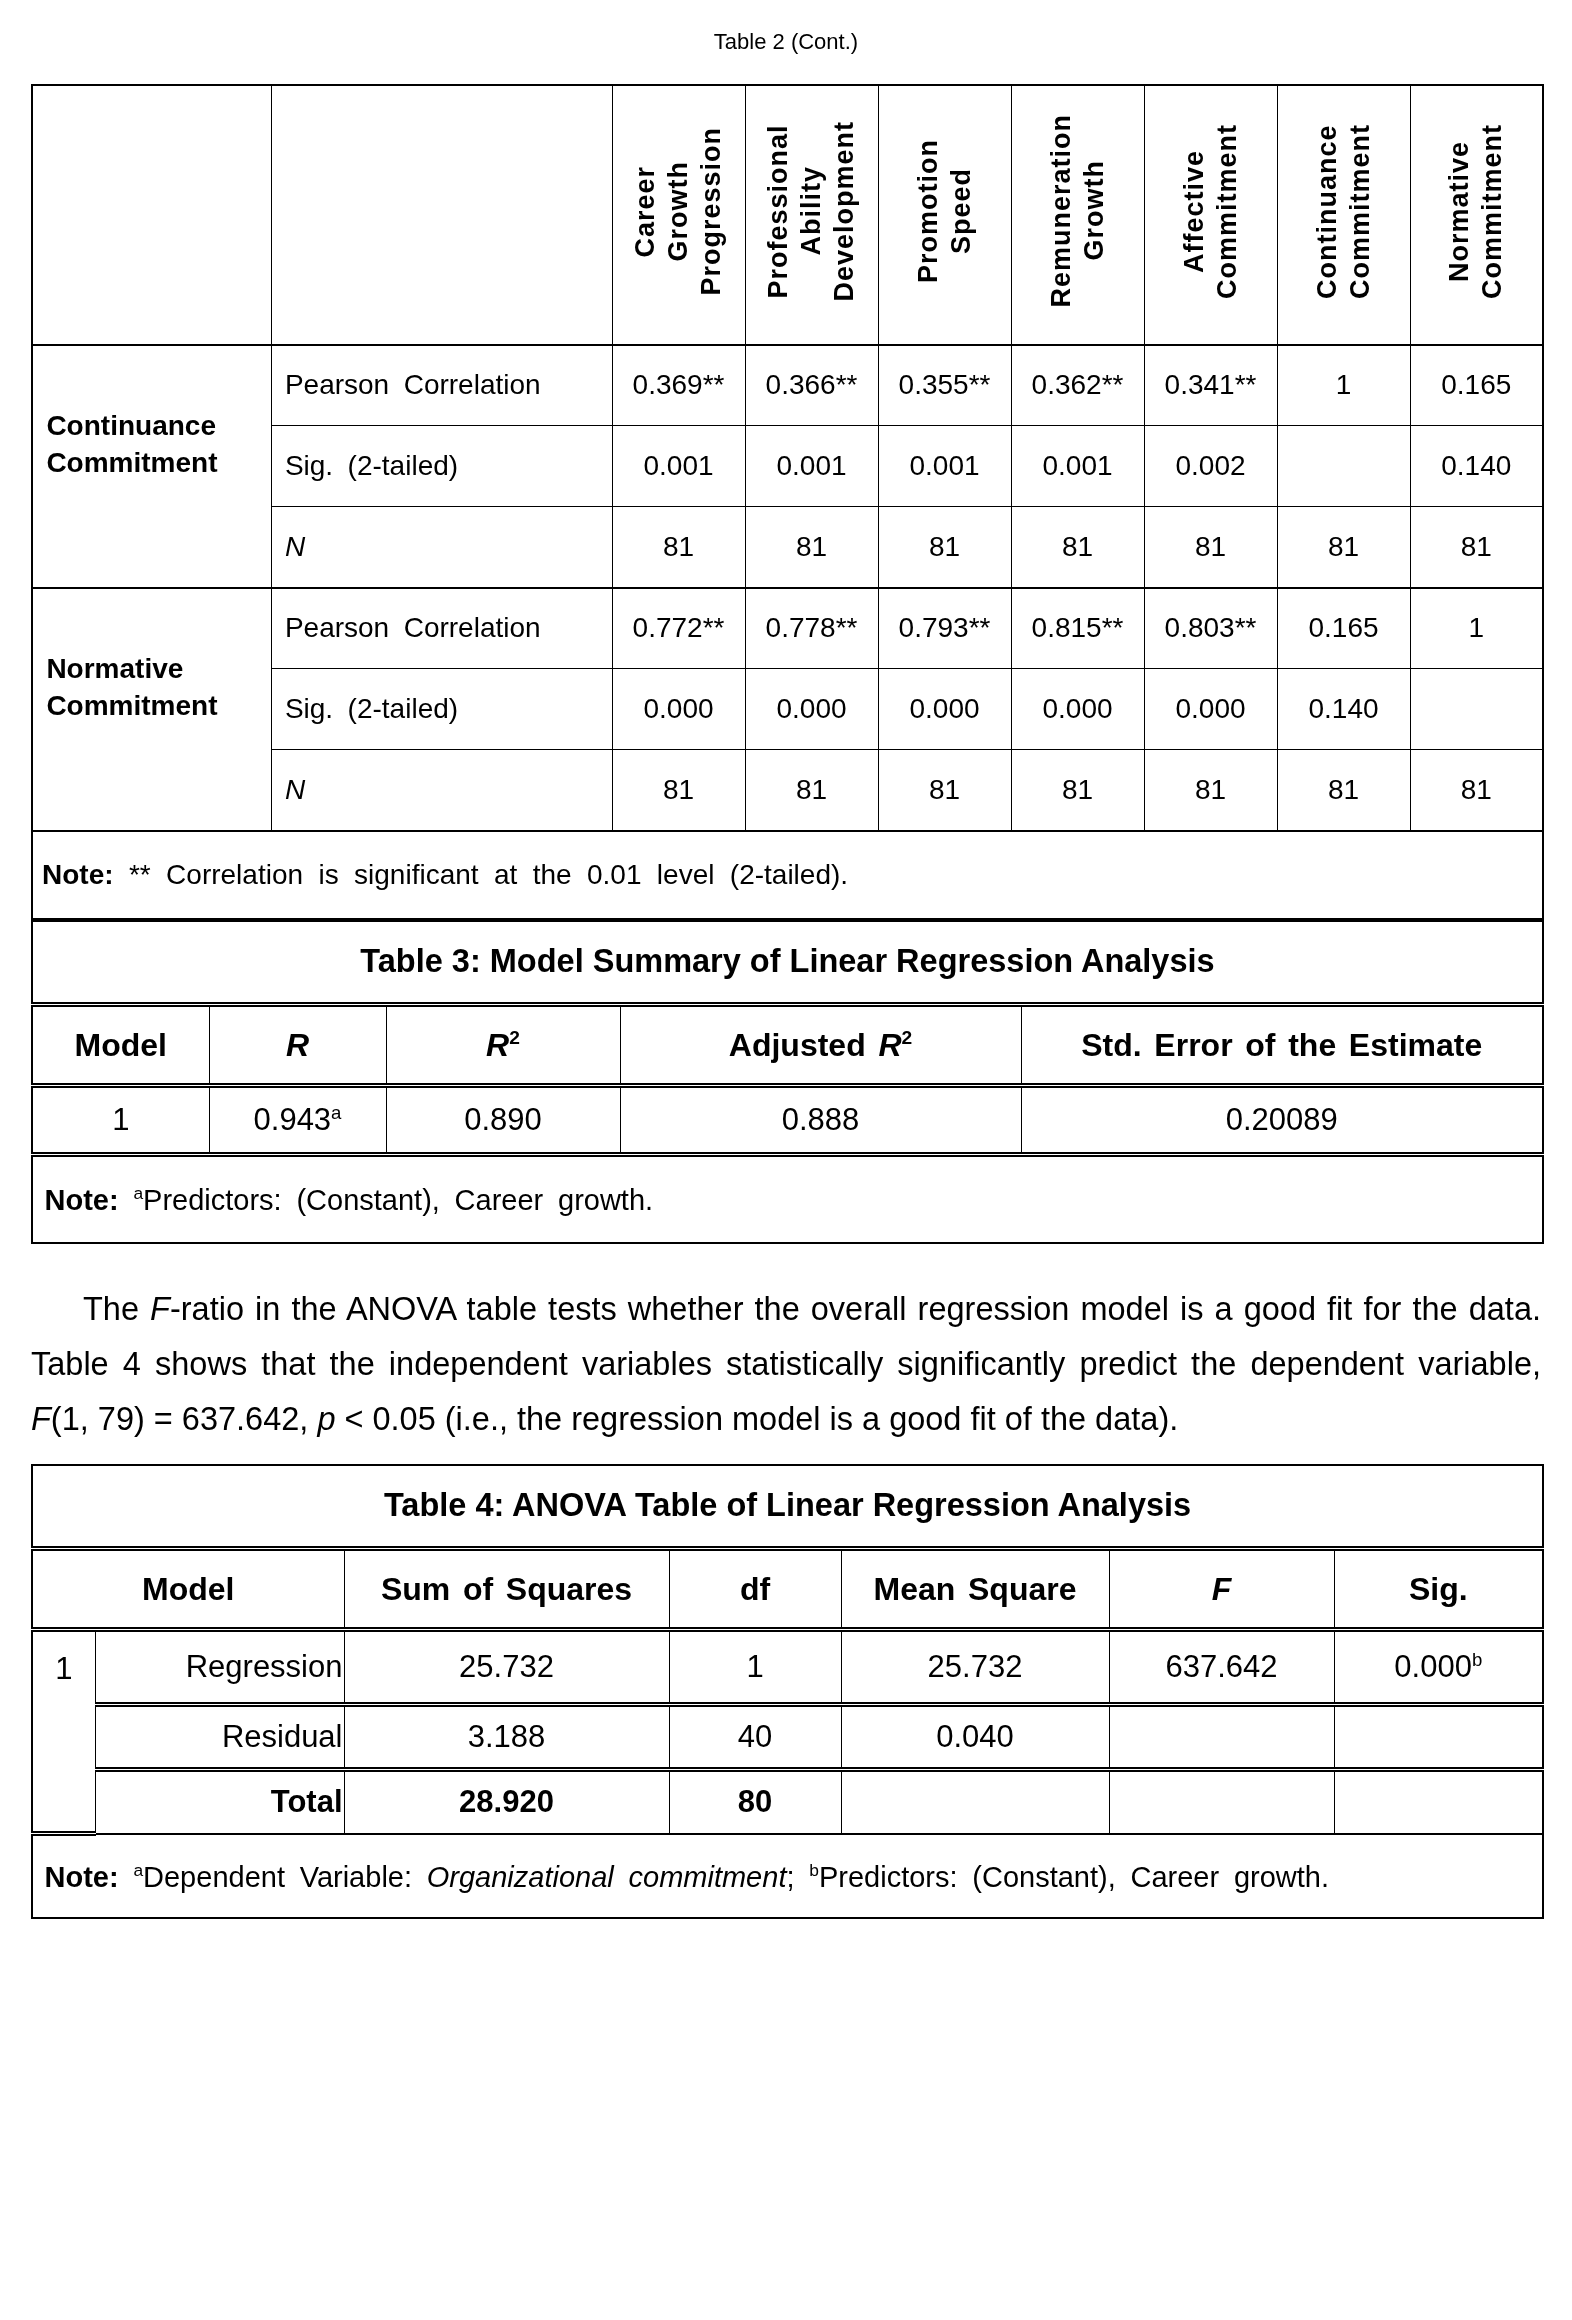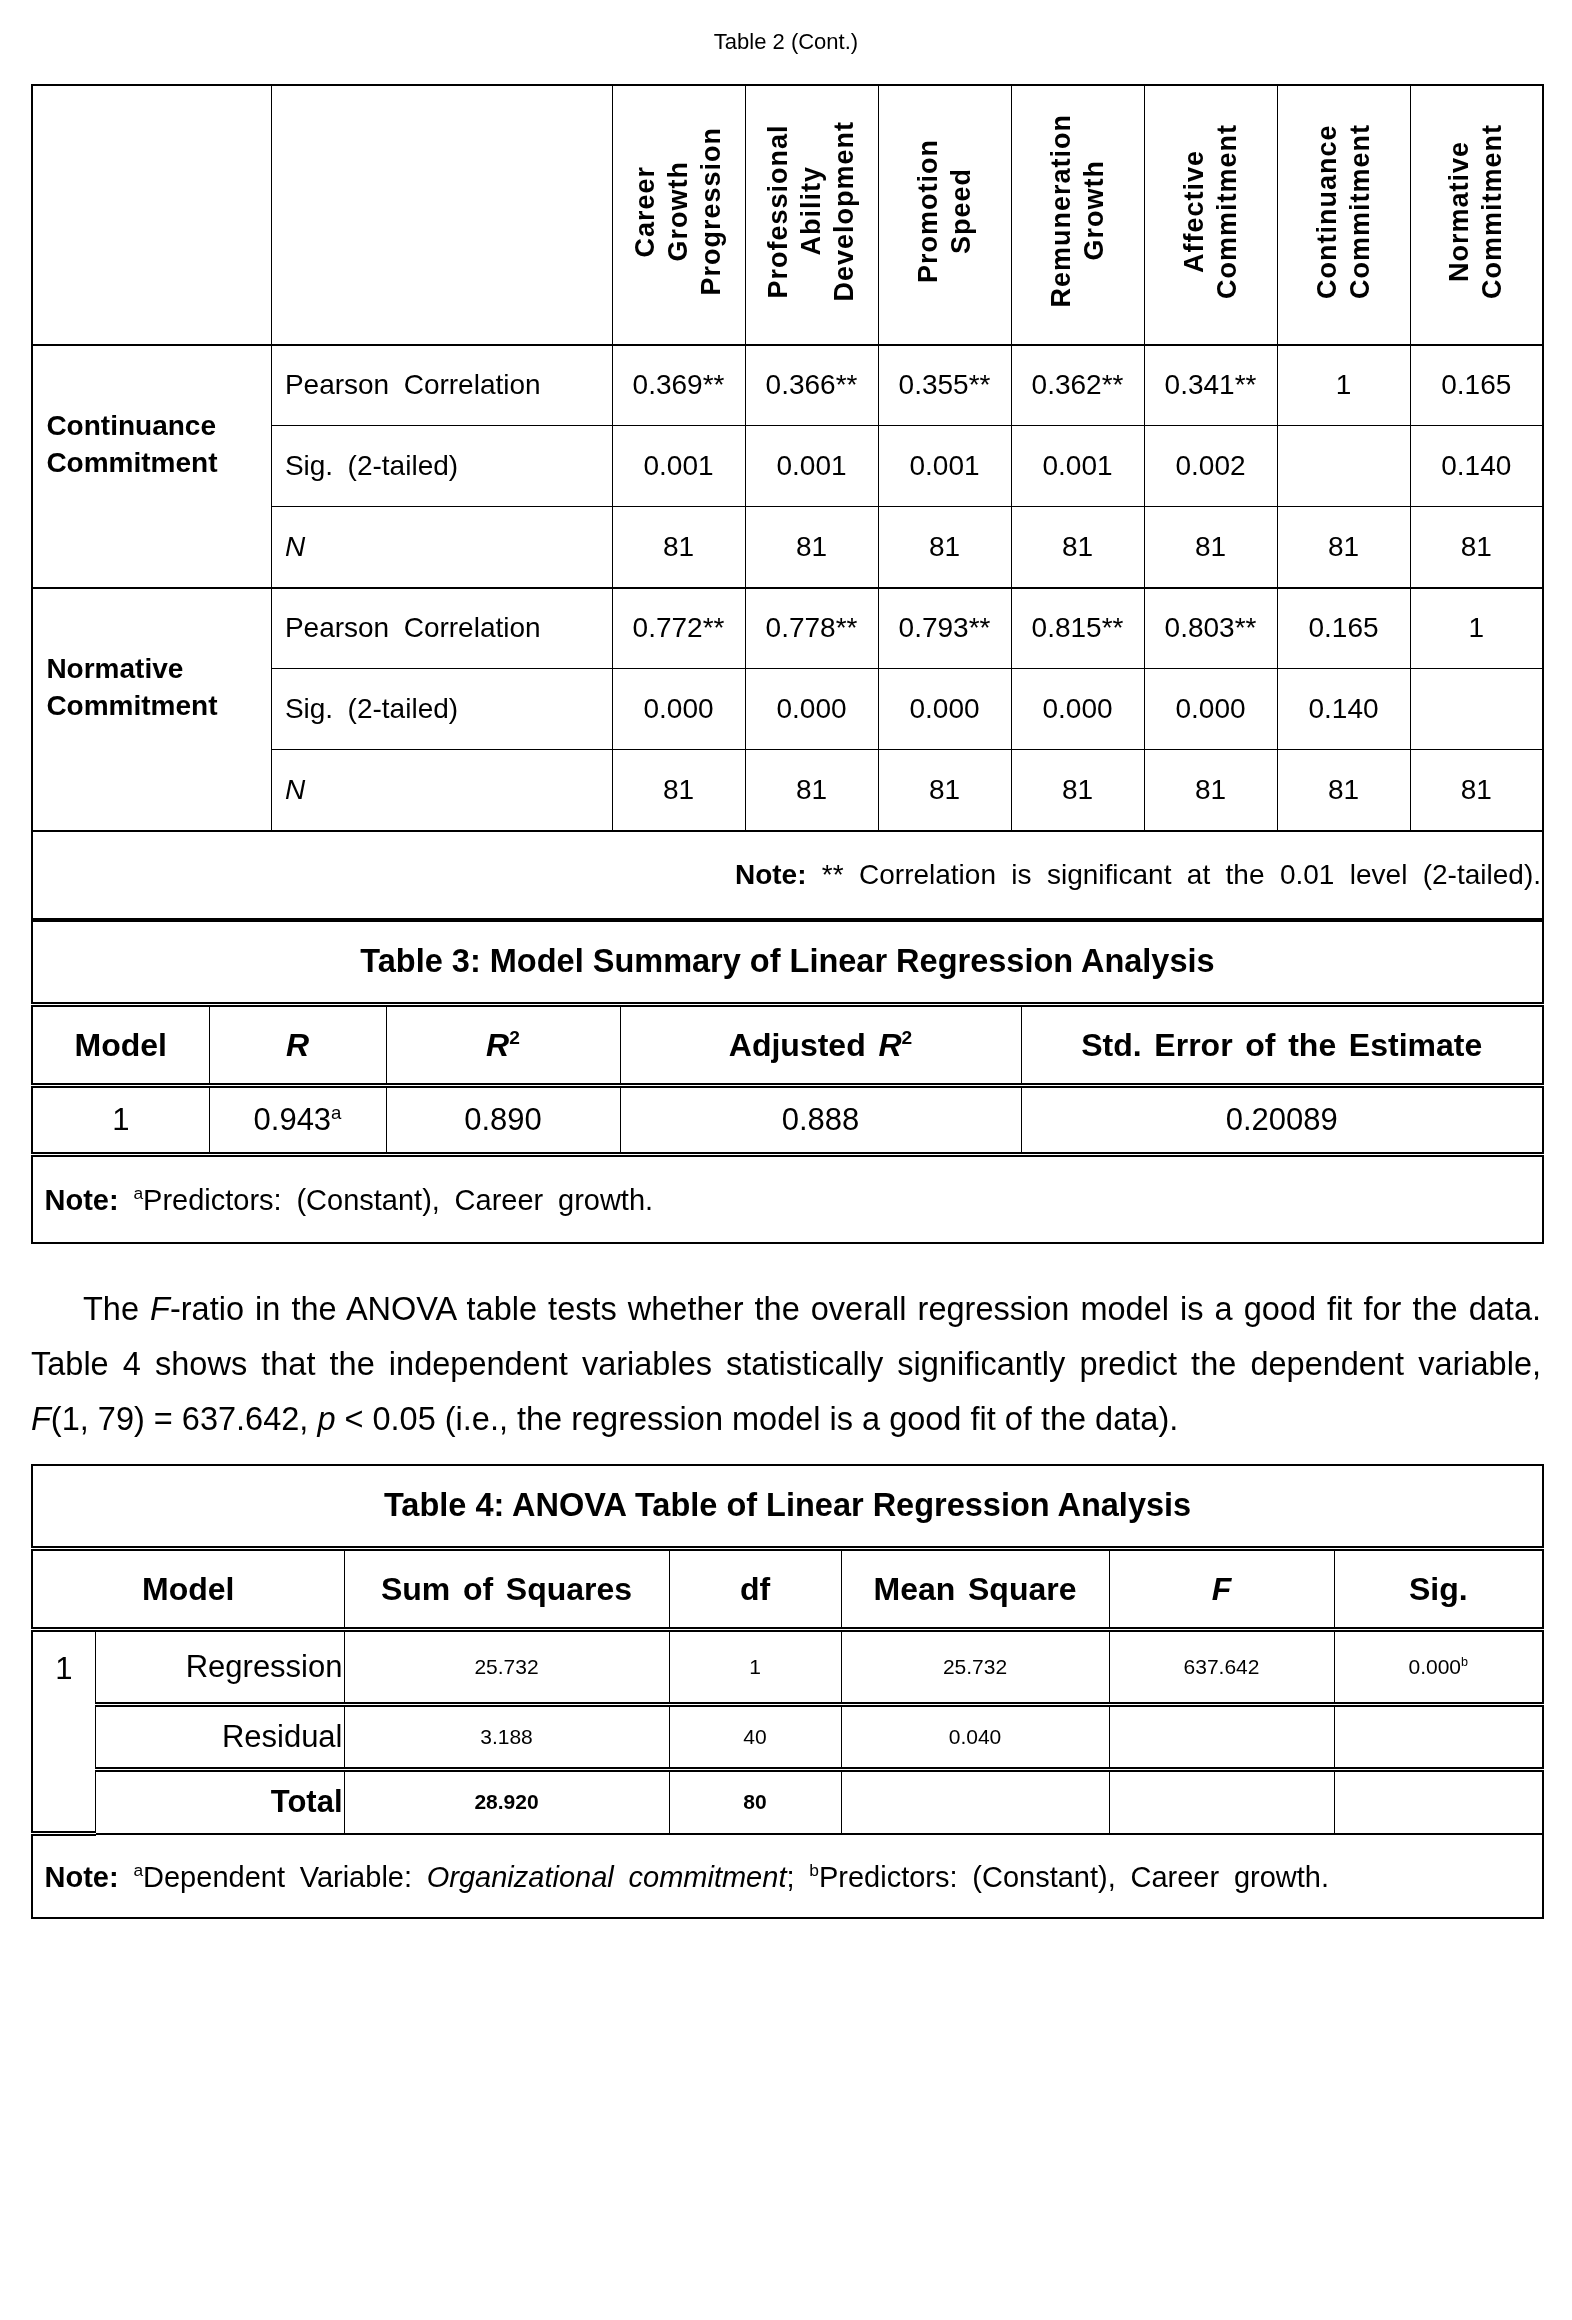--- a/index.html
+++ b/index.html
@@ -45,22 +45,22 @@
     font-weight: 700; text-align: left; vertical-align: middle;
     padding: 0 7.6px 43px 13.4px; line-height: 1.3;
   }
   .t2 td.stat { text-align: left; padding-left: 13.4px; word-spacing: 6.7px; }
   .t2 td.val { text-align: center; }
   .t2 tr.gsep td { border-top: 2.9px solid #000; }
   .t2 tr.hdr td { border-bottom: 2.9px solid #000; }
   .t2 tr.noterow { height: 88px; }
   .t2 td.note {
     border-top: 2.9px solid #000;
-    text-align: right; vertical-align: middle;
-    padding-left: 27px; word-spacing: 7.6px;
+    text-align: left; vertical-align: middle;
+    padding-left: 9px; word-spacing: 7.6px;
   }
   .it { font-style: italic; }
   .b { font-weight: 700; }
 
   
   .heading {
     font-size: 38px; font-weight: 700;
     margin: 32.5px 0 17px 0;
     text-align: justify; text-align-last: justify;
     white-space: nowrap;
@@ -94,21 +94,21 @@
   .t3 { border-bottom: 5.7px double #000; }
   .t4 { border-bottom: 5.7px double #000; }
 
   .t4 tr.r1 { height: 75px; }
   .t4 tr.r2row { height: 65px; }
   .t4 tr.r3row { height: 64px; }
   .t4 tr.noterow { height: 84px; }
   .t4 td { vertical-align: middle; }
   .t4 td.mnum { vertical-align: top; padding-top: 19px; text-align: center; font-size: 31px; }
   .t4 td.rl { text-align: right; padding-left: 17px; font-size: 31px; }
-  .t4 td.val { text-align: center; font-size: 21px; }
+  .t4 td.val { text-align: center; font-size: 31px; }
   .t4 tr.r1 td, .t4 tr.r2row td { border-bottom: 5.7px double #000; }
   .t4 tr.r3row td { border-bottom: 2.9px solid #000; }
   .t4 tr.r3row td.rl, .t4 tr.r3row td.val { font-weight: 700; }
 </style>
 </head>
 <body>
 
 <div class="page">
 
   <div class="caption">Table 2 (Cont.)</div>

